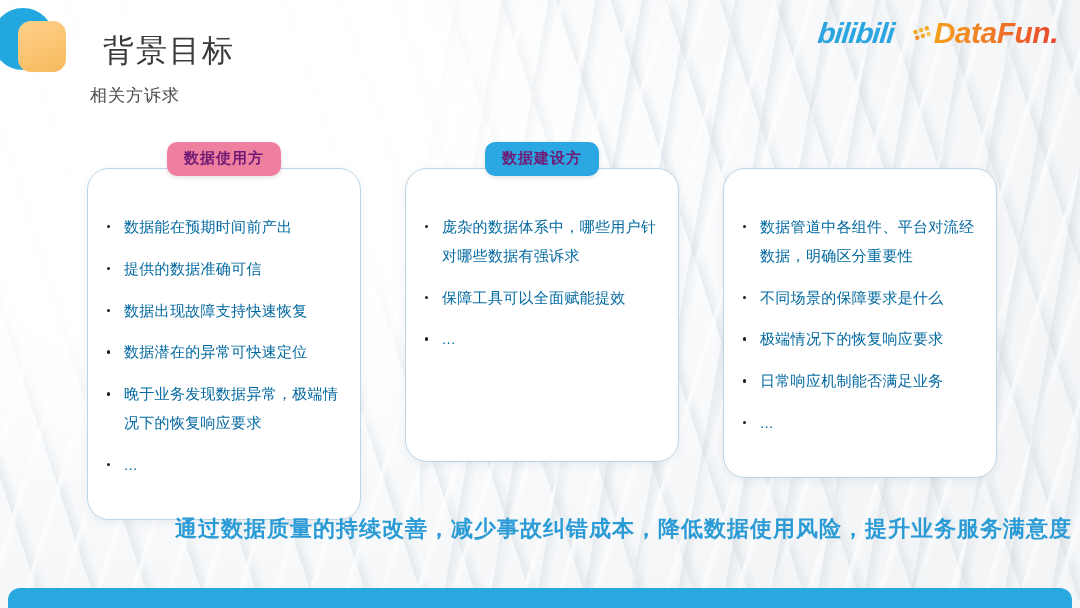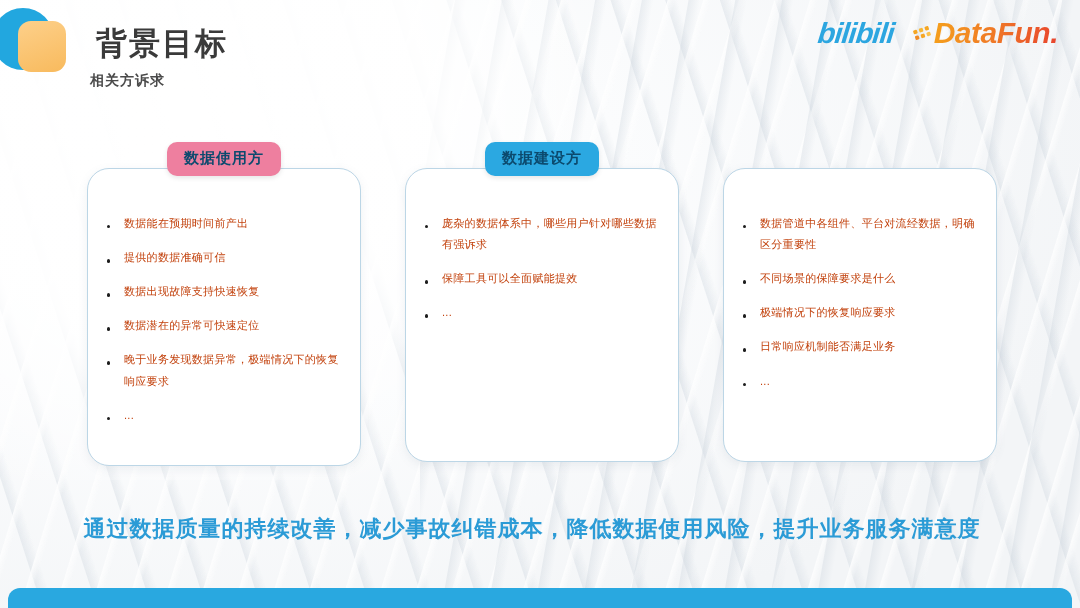--- a/index.html
+++ b/index.html
@@ -85,32 +85,32 @@
     background: linear-gradient(160deg, #fdd08a 0%, #f8ba5d 100%);
   }
 
   .title-block {
     position: absolute;
     left: 88px;
     top: 18px;
   }
   .slide-title {
     font-size: 31px;
-    font-weight: bold;
+    font-weight: normal;
     color: #3a3a3a;
     letter-spacing: 2px;
     line-height: 1.15;
-    margin: 8px;
+    margin: 15px;
   }
   .slide-subtitle {
     margin: 10px 0 12px 2px;
-    font-size: 14px;
+    font-size: 17px;
     color: #4a4a4a;
     letter-spacing: 1px;
-    font-weight: bold;
+    font-weight: normal;
   }
 
   .brand-row {
     position: absolute;
     right: 22px;
     top: 16px;
     display: flex;
     align-items: center;
     gap: 20px;
   }
@@ -176,59 +176,59 @@
     padding: 44px 16px 26px 10px;
     box-sizing: border-box;
   }
   .badge {
     position: absolute;
     top: -26px;
     left: 50%;
     transform: translateX(-50%);
     padding: 7px 17px 8px;
     border-radius: 10px;
-    color: #0c4a6e;
+    color: #701a75;
     font-size: 15px;
     font-weight: bold;
     letter-spacing: 1px;
     white-space: nowrap;
     box-shadow: 0 2px 5px rgba(0,0,0,0.10);
   }
   .bullets {
     list-style: none;
     margin: 0;
     padding: 0;
   }
   .bullets li {
     position: relative;
     padding-left: 26px;
     margin-bottom: 13px;
-    font-size: 11px;
+    font-size: 15px;
     line-height: 1.92;
-    color: #c2410c;
+    color: #0369a1;
     letter-spacing: 0.3px;
   }
   .bullets li::before {
     content: "";
     position: absolute;
     left: 9px;
     top: 12px;
     width: 3.4px;
     height: 3.4px;
     border-radius: 50%;
     background: #1d1d1d;
   }
 
   
   .tagline {
     position: absolute;
     left: 0;
-    right: 16px;
+    right: 8px;
     top: 514px;
-    text-align: center;
+    text-align: right;
     font-size: 22px;
     font-weight: bold;
     color: #2b9bd6;
     letter-spacing: 1px;
   }
 
   
   .bottom-bar {
     position: absolute;
     left: 8px;

